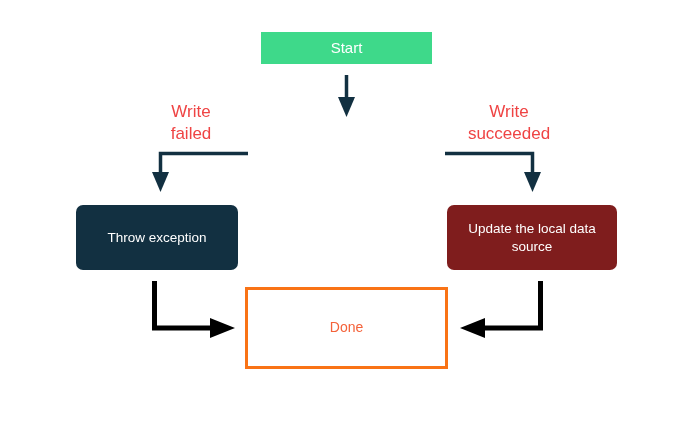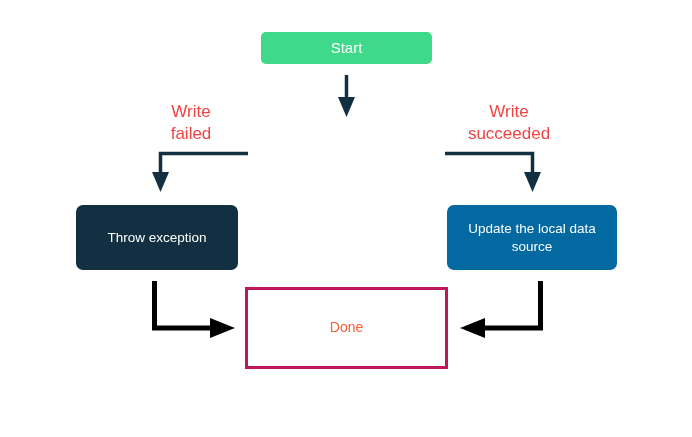--- a/index.html
+++ b/index.html
@@ -39,21 +39,21 @@
     line-height: 1.28;
     white-space: pre-line;
   }
   
   #node-start {
     left: 261px;
     top: 32px;
     width: 171px;
     height: 32px;
     background: #3ed98a;
-    border-radius: 5px;
+    border-radius: 0;
   }
   #node-start .node-label {
     color: #ffffff;
     font-size: 15px;
   }
   
   #node-attempt {
     left: 261px;
     top: 121px;
     width: 171px;
@@ -77,35 +77,35 @@
   #node-throw .node-label {
     color: #ffffff;
     font-size: 13.5px;
   }
   
   #node-update {
     left: 447px;
     top: 205px;
     width: 170px;
     height: 65px;
-    background: #0369a1;
+    background: #7f1d1d;
     border-radius: 7px;
   }
   #node-update .node-label {
     color: #ffffff;
     font-size: 13.5px;
   }
   
   #node-done {
     left: 245px;
     top: 287px;
     width: 203px;
     height: 82px;
     background: transparent;
-    border: 3px solid #be185d;
+    border: 3px solid #f97316;
     border-radius: 0;
   }
   #node-done .node-label {
     color: #f4623a;
     font-size: 14px;
   }
   
   .edge-label {
     position: absolute;
     color: #ef4444;

